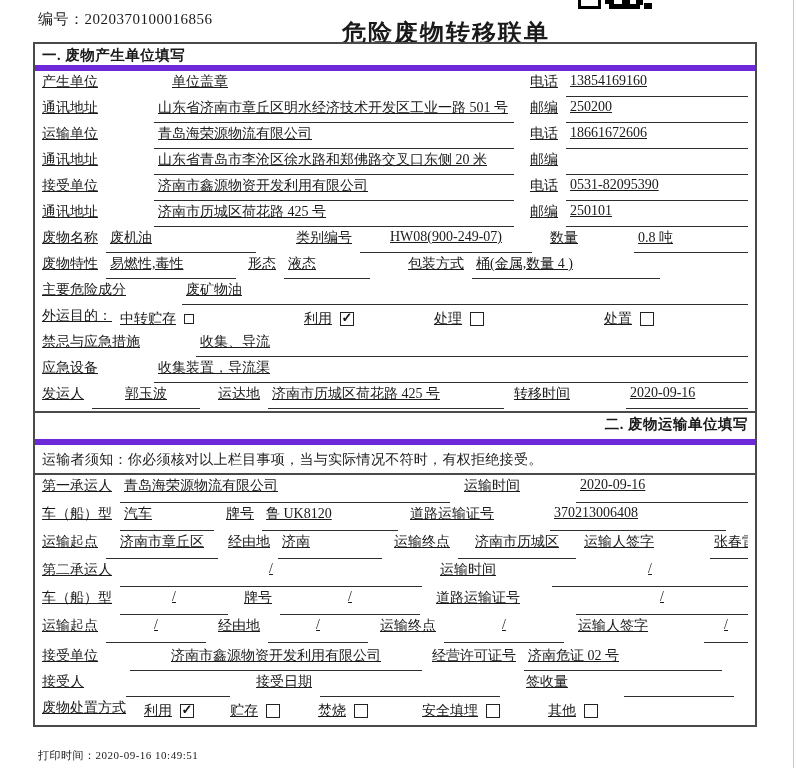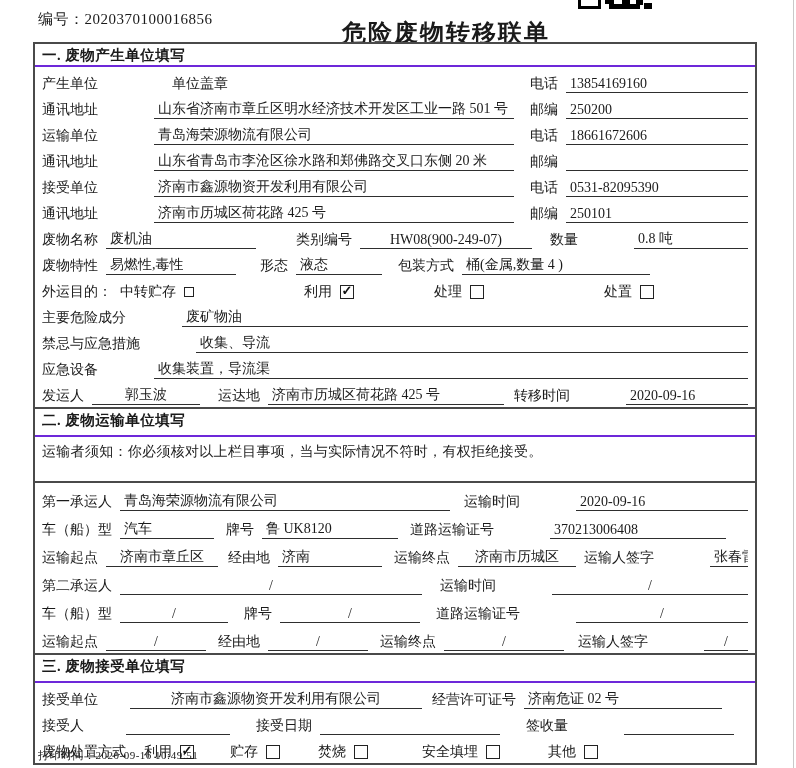--- a/index.html
+++ b/index.html
@@ -11,25 +11,25 @@
   
   .doc-no{position:absolute;left:38px;top:10px;font-size:15px;letter-spacing:.5px;}
   .title{position:absolute;left:326px;top:1px;margin:16px;font-size:24px;font-weight:bold;letter-spacing:2px;white-space:nowrap;}
   .qr{position:absolute;left:578px;top:0;width:80px;height:10px;}
   .qr div{position:absolute;background:#000;}
   .qr .finder{background:transparent;border:3px solid #000;border-top:0;left:0;top:0;width:17px;height:6px;}
   
   .page-edge{position:absolute;right:2px;top:0;width:1px;height:100%;background:#c9c9c9;}
   
   .form{position:absolute;left:33px;top:42px;width:724px;border:2px solid #4a4a4a;box-sizing:border-box;background:#fff;}
-  .sec-head{font-weight:bold;font-size:14.5px;padding:2px 7px 0 7px;height:19px;line-height:18px;border-bottom:2px solid #6d28d9;letter-spacing:.5px;}
-  .sec-head.mid{border-top:2px solid #4a4a4a;height:24px;}
-  .notice{padding:6px 7px 16px 7px;height:22px;border-bottom:2px solid #4a4a4a;letter-spacing:.3px;}
+  .sec-head{font-weight:bold;font-size:14.5px;padding:2px 7px 0 7px;height:19px;line-height:18px;border-bottom:6px solid #6d28d9;letter-spacing:.5px;}
+  .sec-head.mid{border-top:2px solid #4a4a4a;height:24px;text-align:right;}
+  .notice{padding:6px 7px 0 7px;height:22px;border-bottom:2px solid #4a4a4a;letter-spacing:.3px;}
   .rows{padding:2px 7px 0 7px;}
-  .row{display:flex;align-items:flex-end;height:24px;padding-bottom:2px;box-sizing:content-box;}
+  .row{display:flex;height:24px;padding-bottom:2px;box-sizing:content-box;text-decoration:underline;}
   .rows.s2 .row{height:26px;}
   .lbl{white-space:nowrap;margin-right:8px;flex:none;}
   .v{border-bottom:1px solid #2e2e2e;padding:0 4px;white-space:nowrap;overflow:hidden;flex:none;min-height:17px;box-sizing:border-box;}
   .v.grow{flex:1 1 auto;margin-left:48px;}
   .v.ctr{text-align:center;}
   .fill{flex:1 1 auto;}
   
   .opt{display:flex;align-items:center;flex:none;}
   .cb{display:inline-block;width:12px;height:12px;border:1.5px solid #222;margin-left:8px;position:relative;flex:none;background:#fff;}
   .cb.sm{width:8px;height:8px;border-width:1px;margin-bottom:1px;}
@@ -107,50 +107,50 @@
         <span class="v" style="width:150px">废机油</span>
         <span class="lbl" style="margin-left:40px">类别编号</span>
         <span class="v" style="width:172px;text-align:center">HW08(900-249-07)</span>
         <span class="lbl" style="margin-left:18px">数量</span>
         <span class="v grow">0.8 吨</span>
       </div>
 
       <div class="row">
         <span class="lbl">废物特性</span>
         <span class="v" style="width:130px">易燃性,毒性</span>
-        <span class="lbl" style="margin-left:24px">形态</span>
+        <span class="lbl" style="margin-left:12px">形态</span>
         <span class="v" style="width:86px">液态</span>
-        <span class="lbl" style="margin-left:16px">包装方式</span>
+        <span class="lbl" style="margin-left:38px">包装方式</span>
         <span class="v" style="width:188px">桶(金属,数量  4 )</span>
         <span class="fill"></span>
+      </div>
+
+      <div class="row">
+        <span class="lbl">主要危险成分</span>
+        <span class="v grow">废矿物油</span>
       </div>
 
       <div class="row">
         <span class="lbl">外运目的：</span>
         <span class="opt" style="width:184px">
           <span>中转贮存</span>
           <span class="cb sm"></span>
         </span>
         <span class="opt" style="width:130px">
           <span>利用</span>
           <span class="cb checked"></span>
         </span>
         <span class="opt" style="width:170px">
           <span>处理</span>
           <span class="cb"></span>
         </span>
         <span class="opt">
           <span>处置</span>
           <span class="cb"></span>
         </span>
-      </div>
-
-      <div class="row">
-        <span class="lbl">主要危险成分</span>
-        <span class="v grow">废矿物油</span>
       </div>
 
       <div class="row">
         <span class="lbl">禁忌与应急措施</span>
         <span class="v grow">收集、导流</span>
       </div>
 
       <div class="row">
         <span class="lbl">应急设备</span>
         <span class="v grow">收集装置，导流渠</span>
@@ -218,21 +218,20 @@
         <span class="v ctr" style="width:100px">/</span>
         <span class="lbl" style="margin-left:12px">经由地</span>
         <span class="v ctr" style="width:100px">/</span>
         <span class="lbl" style="margin-left:12px">运输终点</span>
         <span class="v ctr" style="width:120px">/</span>
         <span class="lbl" style="margin-left:14px">运输人签字</span>
         <span class="v grow ctr">/</span>
       </div>
     </div>
 
-    <div class="sec-head mid">三. 废物接受单位填写</div>
     <div class="rows s3">
 
       <div class="row">
         <span class="lbl">接受单位</span>
         <span class="v ctr" style="width:292px;margin-left:24px">济南市鑫源物资开发利用有限公司</span>
         <span class="lbl" style="margin-left:10px">经营许可证号</span>
         <span class="v" style="width:198px">济南危证 02 号</span>
         <span class="fill"></span>
       </div>
 

